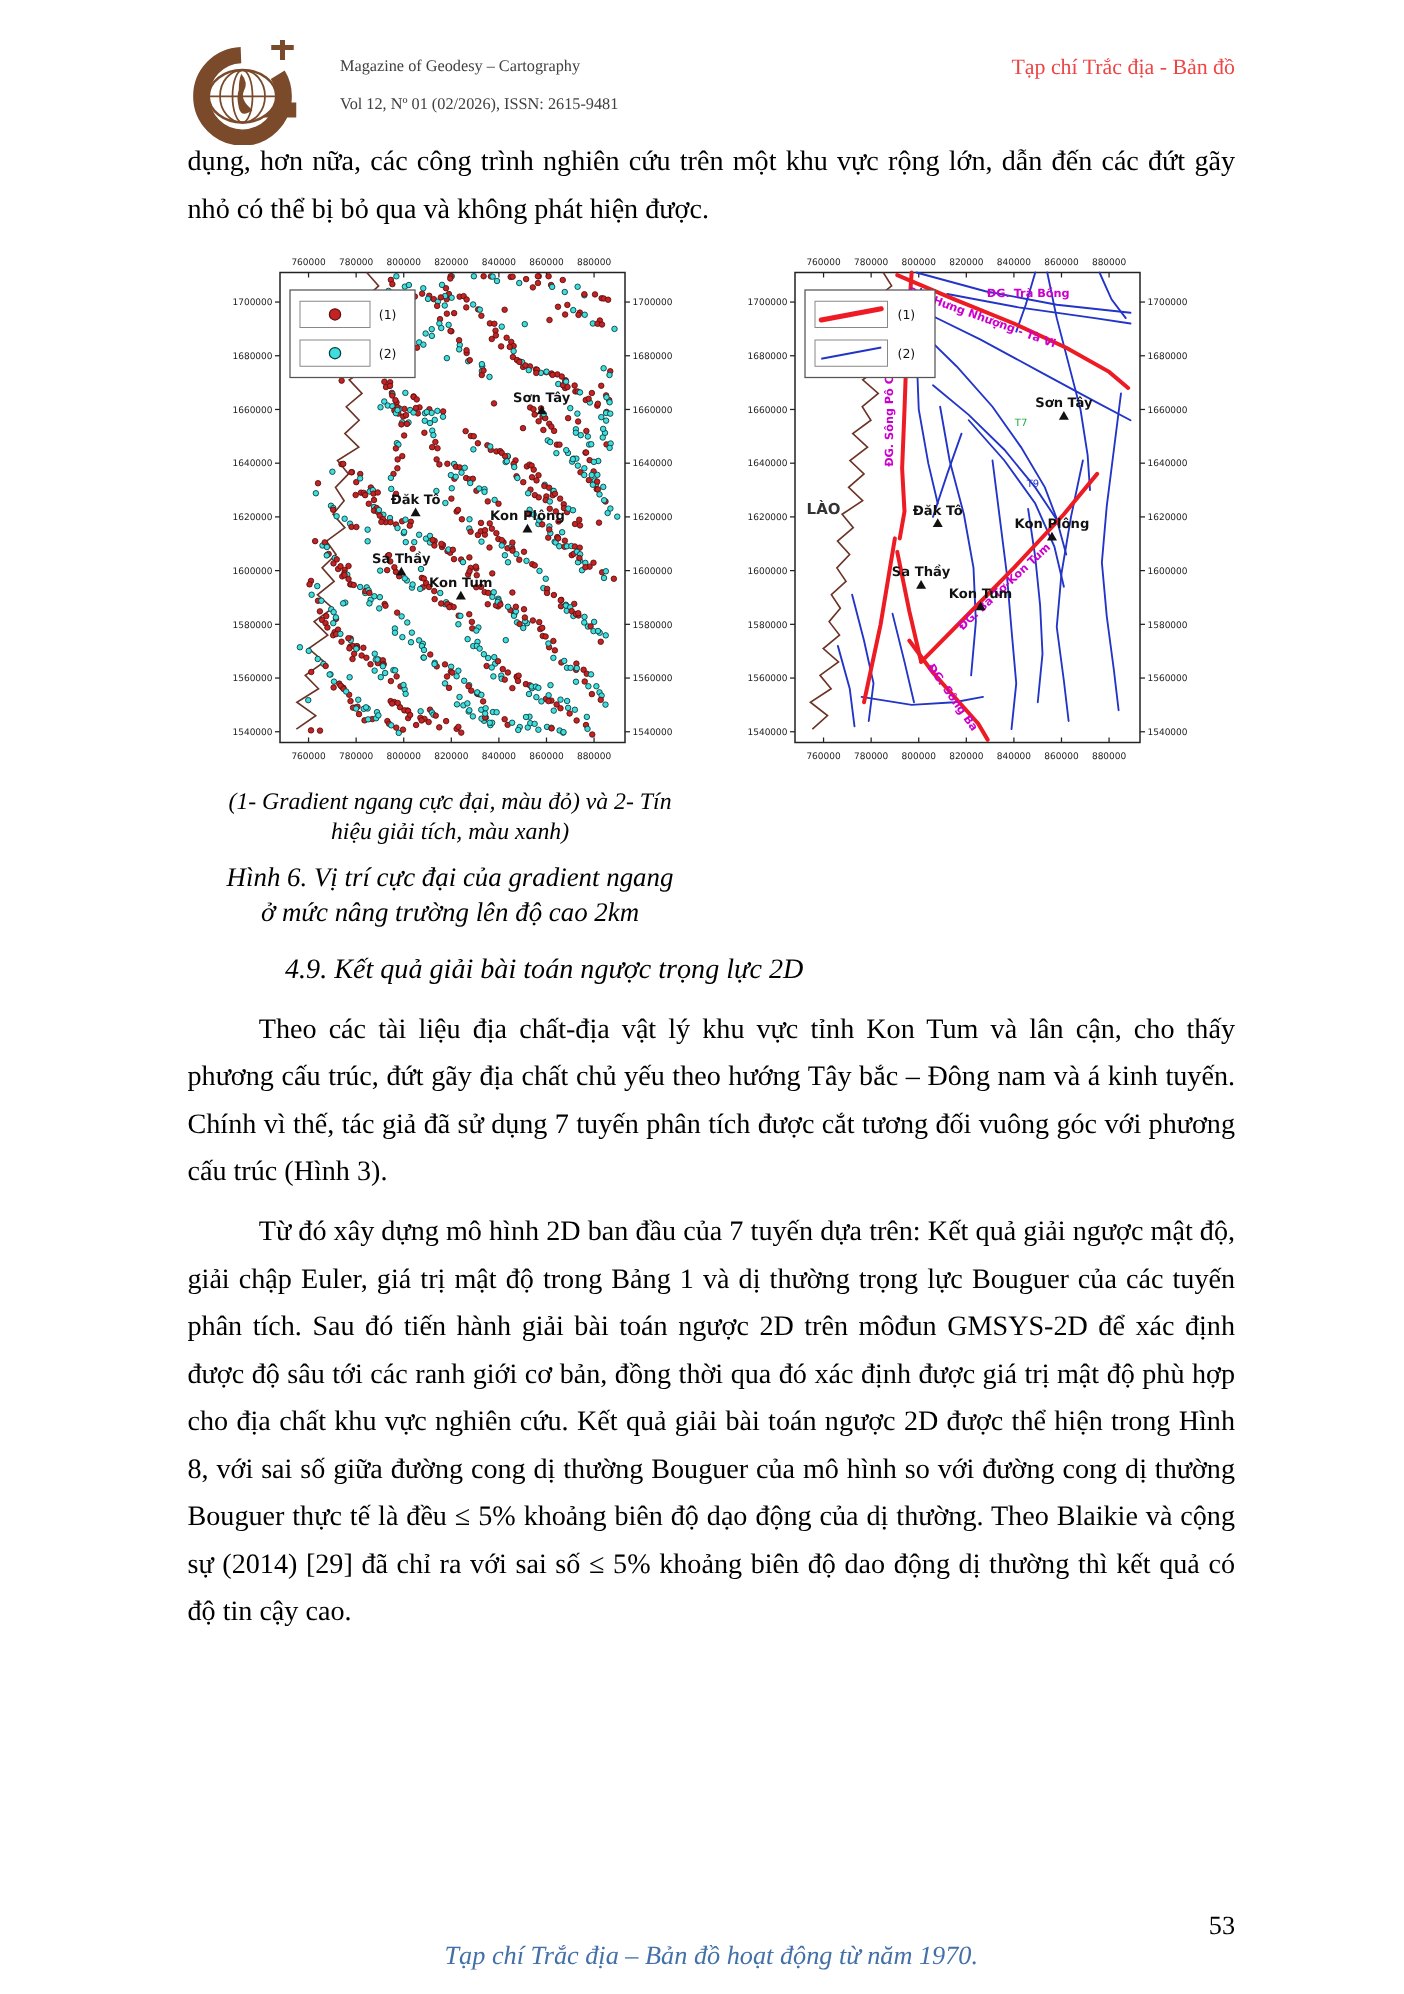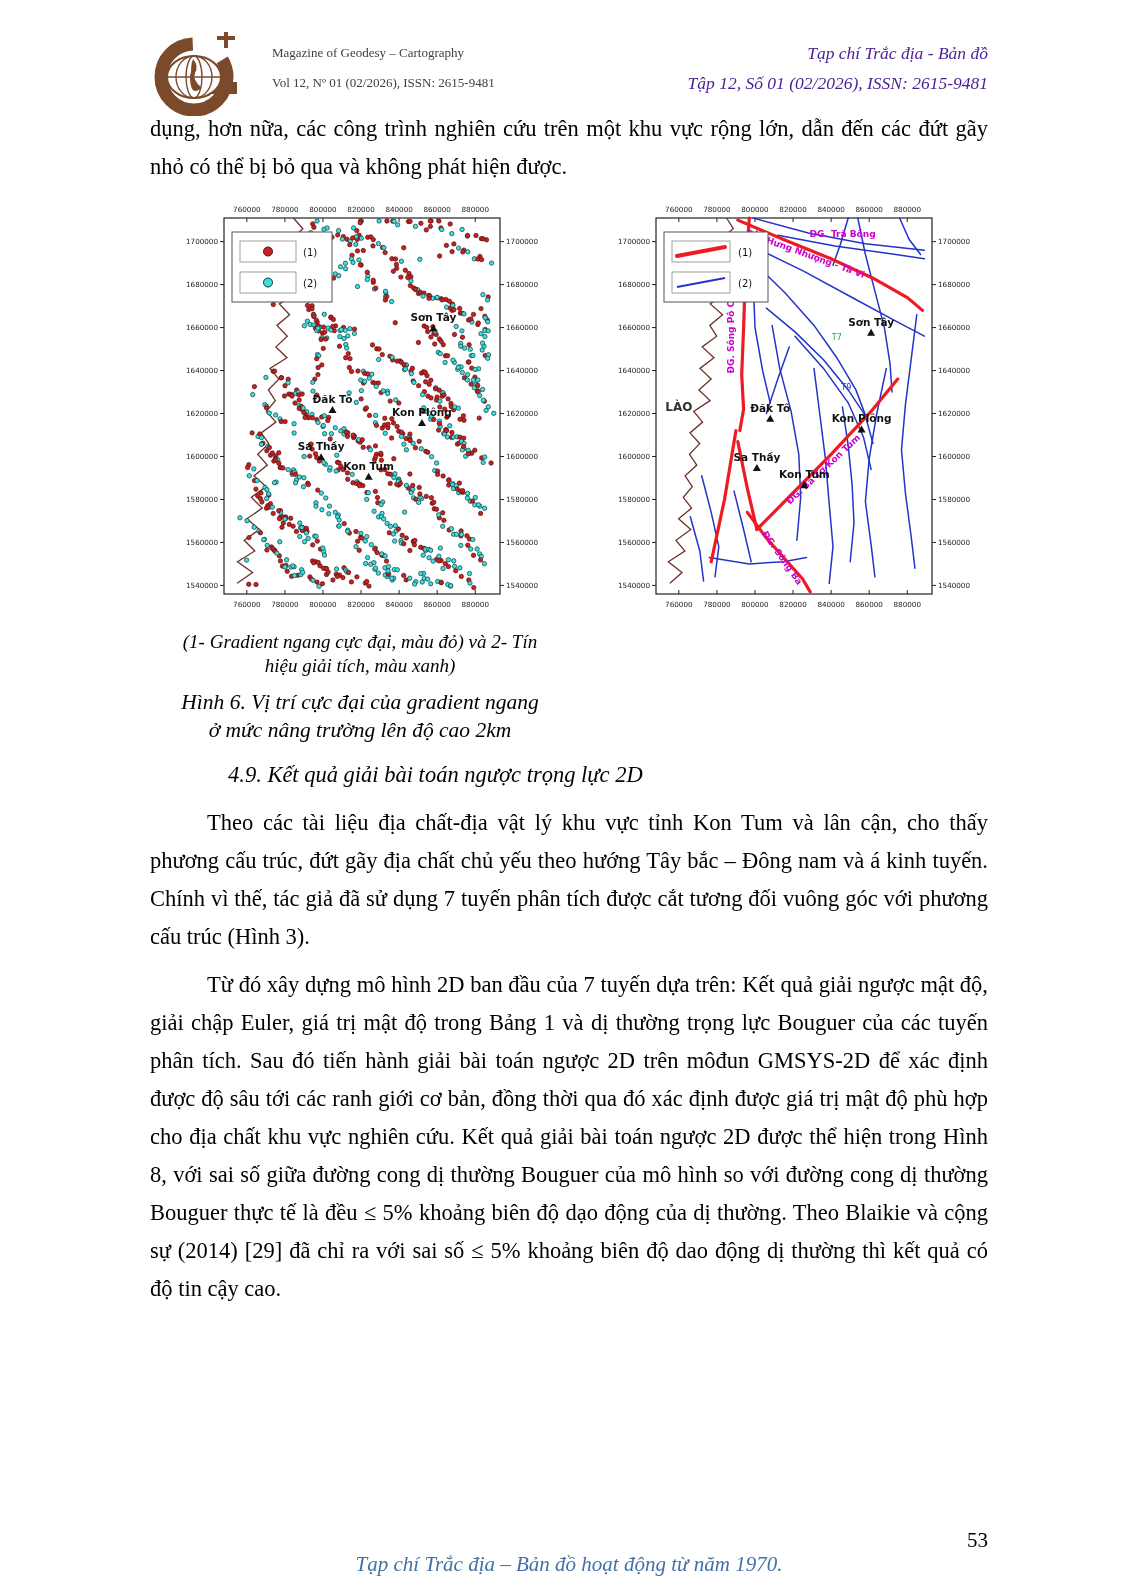--- a/index.html
+++ b/index.html
@@ -7,28 +7,28 @@
   body {
     width:1123px; height:1595px; position:relative;
     font-family:"Liberation Serif", serif; color:#000; overflow:hidden;
   }
   .page { position:absolute; inset:0; }
 
   
   .hdr { position:absolute; top:30px; left:150px; width:838px; display:flex; align-items:flex-start; }
   .logo-box { width:96px; height:86px; flex:0 0 auto; margin-right:26px; }
   .hdr-left { font-size:13px; line-height:30px; color:#404040; padding-top:8px; }
-  .hdr-right { margin-left:auto; text-align:right; font-size:17.5px; line-height:30px; color:#4c1d95; padding-top:8px;font-style:italic; }
+  .hdr-right { margin-left:auto; text-align:right; font-size:17.5px; line-height:30px; color:#ef4444; padding-top:8px; }
 
   
   main { position:absolute; top:110px; left:150px; width:838px; }
   .body-par { font-size:22.5px; line-height:38px; text-align:justify; margin:0 0 10px 0; text-indent:57px; }
   .no-indent { text-indent:0; }
 
-  .figures-row { display:flex; gap:40px; margin:12px 0 4px 14px; }
+  .figures-row { display:flex; gap:20px; margin:12px 0 4px 14px; }
   figure { margin:0; width:392px; }
   figure svg.mapsvg { display:block; background:#fff; }
   .fig-note { font-style:italic; font-size:19px; line-height:24px; text-align:center; margin-top:2px; padding:0 14px; }
   .fig-title { font-style:italic; font-size:21.5px; line-height:28px; text-align:center; margin-top:10px; padding:0 10px; }
 
   .section-heading { font-style:italic; font-weight:normal; font-size:22.5px; margin:18px 0 16px 78px; }
 
   
   .footer-line { position:absolute; top:1528px; left:150px; width:838px; text-align:center;
     font-style:italic; font-size:21px; color:#4470A8;margin-top:24px; }
@@ -54,21 +54,20 @@
         <line x1="17" y1="47" x2="71" y2="47" stroke="#7a4a2b" stroke-width="1.4"></line>
         <path d="M43,29 q6,7 2,14 q-3,7 7,15 q-9,7 -11,-2 q-2,-9 0,-14 q0,-8 2,-13 z" fill="#7a4a2b"></path>
       </svg>
     </div>
     <div class="hdr-left">
       <div>Magazine of Geodesy – Cartography</div>
       <div>Vol 12, Nº 01 (02/2026), ISSN: 2615-9481</div>
     </div>
     <div class="hdr-right">
       <div>Tạp chí Trắc địa - Bản đồ</div>
-      <div>Tập 12, Số 01 (02/2026), ISSN: 2615-9481</div>
     </div>
   </div>
 
   <main>
     <p class="body-par no-indent">dụng, hơn nữa, các công trình nghiên cứu trên một khu vực rộng lớn, dẫn đến các đứt gãy nhỏ có thể bị bỏ qua và không phát hiện được.</p>
 
     <div class="figures-row">
       <figure>
         <svg id="fig6" class="mapsvg" width="392" height="430">
             <rect x="60" y="20" width="276" height="376" fill="#fff" stroke="#222" stroke-width="1.2"></rect>

